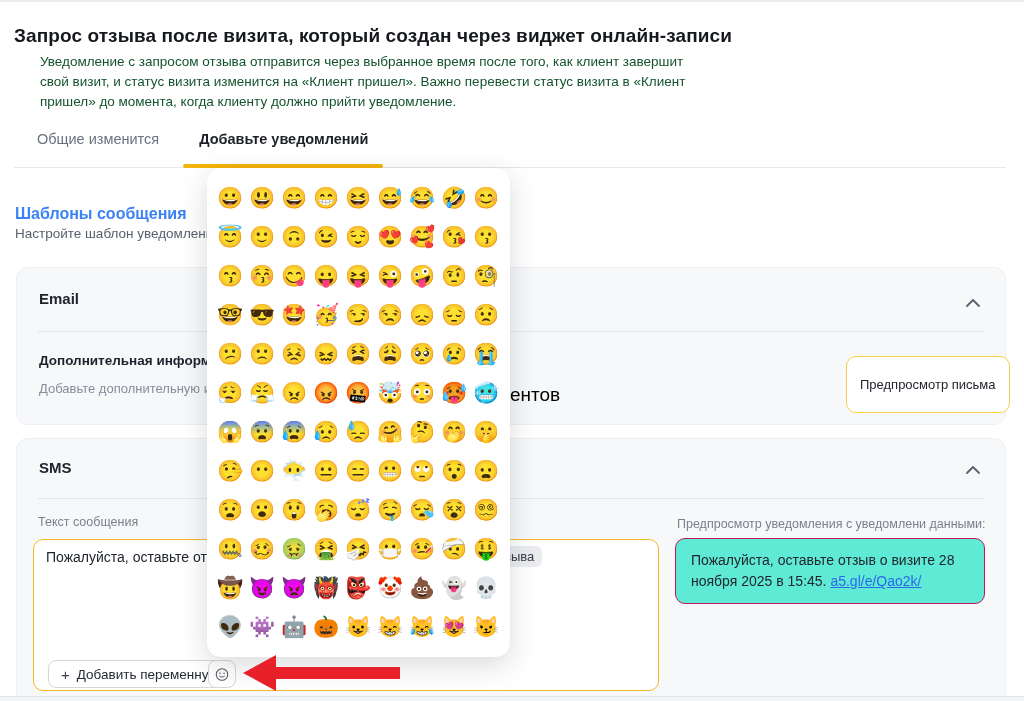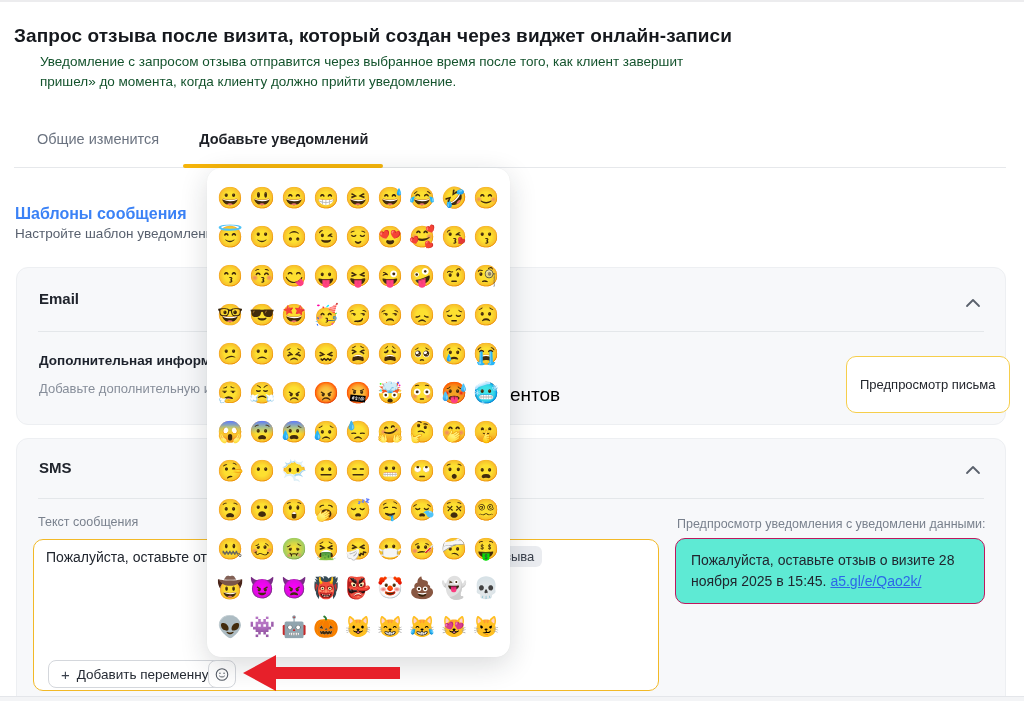--- a/index.html
+++ b/index.html
@@ -71,20 +71,21 @@
 </style>
 </head>
 <body>
 
 <div class="abs top-edge"></div>
 
 <h1 class="abs page-title">Запрос отзыва после визита, который создан через виджет онлайн-записи</h1>
 
 <div class="abs page-desc">
   <div>Уведомление с запросом отзыва отправится через выбранное время после того, как клиент завершит</div>
+  <div>свой визит, и статус визита изменится на «Клиент пришел». Важно перевести статус визита в «Клиент</div>
   <div>пришел» до момента, когда клиенту должно прийти уведомление.</div>
 </div>
 
 <div class="abs tabs">
   <div class="tab inactive">Общие изменится</div>
   <div class="tab active">Добавьте уведомлений</div>
 </div>
 <div class="abs tabs-divider"></div>
 <div class="abs tab-indicator" id="tab-indicator" style="background: rgb(245, 180, 10);"></div>
 

